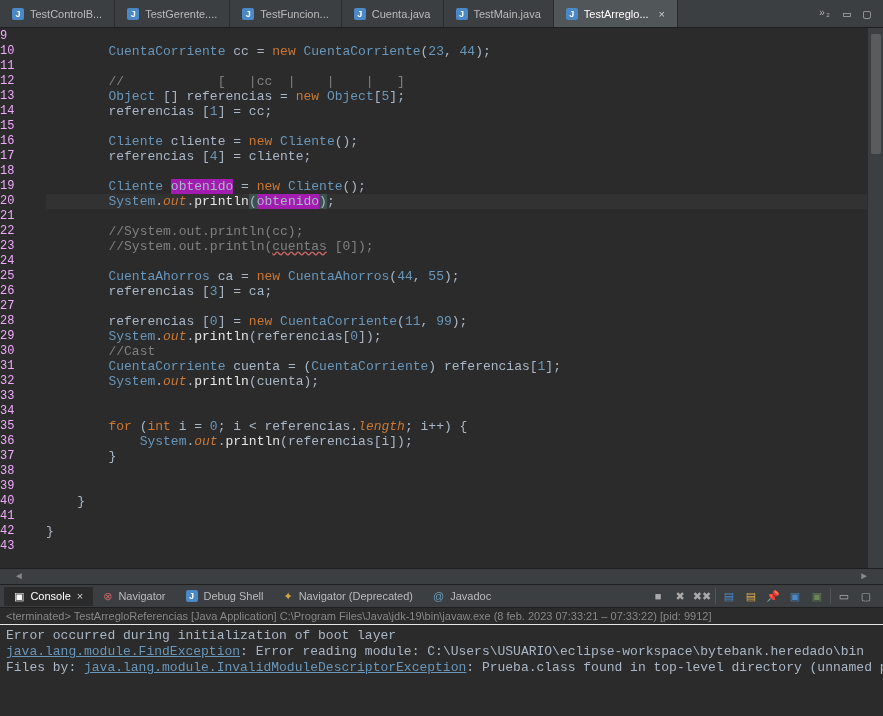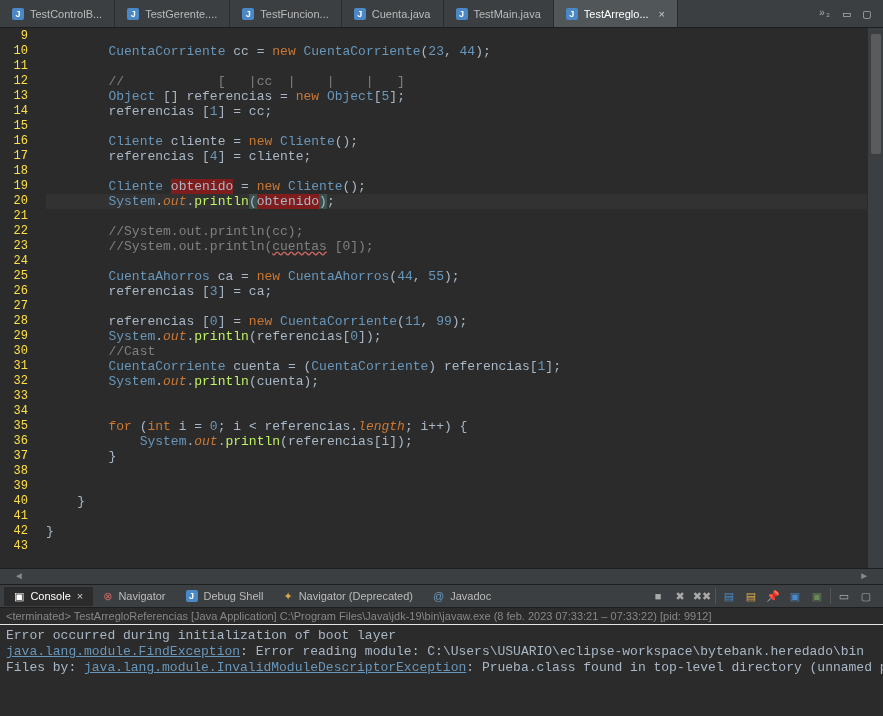--- a/index.html
+++ b/index.html
@@ -77,22 +77,22 @@
       color: #aaa;
     }
     .editor-area {
       display: flex;
       height: 540px;
       position: relative;
     }
     .gutter {
       width: 38px;
       background: #2b2b2b;
-      color: #fde047;
-      text-align: right;
+      color: #f0abfc;
+      text-align: left;
       padding: 1px 10px 0 0;
       font-size: 12px;
       line-height: 15px;
       user-select: none;
     }
     .code {
       flex: 1;
       background: #2b2b2b;
       padding: 1px 0 0 8px;
       line-height: 15px;
@@ -193,23 +193,23 @@
       line-height: 16px;
       white-space: pre;
       overflow: hidden;
     }
     .errlink { color: #6897bb; text-decoration: underline; cursor:pointer; }
     .kw { color: #cc7832; }
     .type { color: #6897bb; }
     .num { color: #6897bb; }
     .cmt { color: #808080; }
     .field { color: #cc7832; font-style: italic; text-align: center; }
-    .method { color: #bef264; }
+    .method { color: #e5e5e5; }
     .hl-line { background: #323232; }
-    .sel { background: #7f1d1d; }
+    .sel { background: #a21caf; }
     .br-match { background: #3b514d; }
     .wave { text-decoration: underline wavy #cc6666; }
     .code-line { display: block; min-height: 15px; }
   </style>
 </head>
 <body>
 
 <div class="top-bar">
   <div class="tabs">
     <div class="tab">

